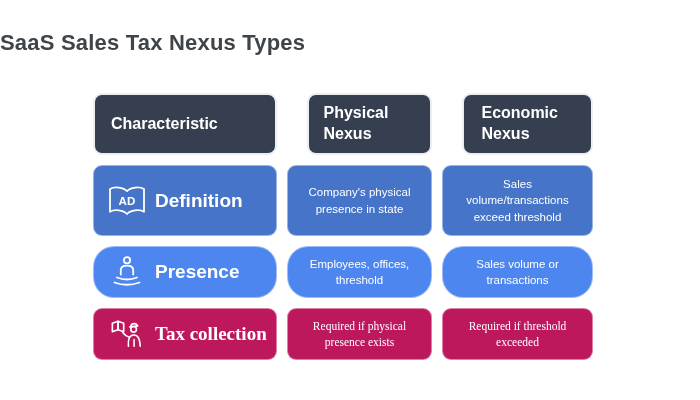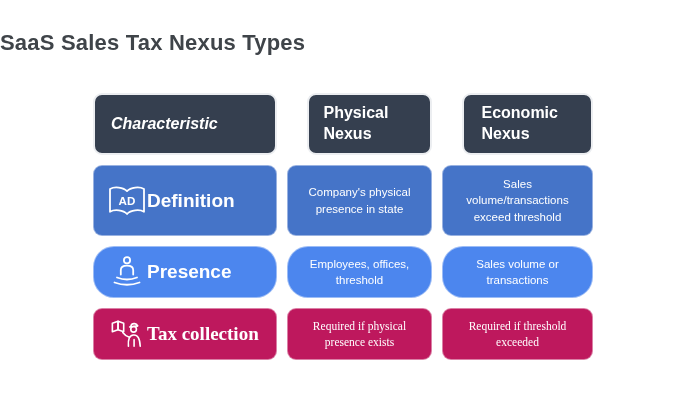--- a/index.html
+++ b/index.html
@@ -48,37 +48,36 @@
   
   .header {
     background: #353f4f;
     border: 2px solid #eceef1;
     font-size: 16px;
     font-weight: 700;
   }
   .header.left {
     justify-content: flex-start;
     padding-left: 16px;
-    font-style: italic;
   }
   .header.center {
     justify-content: center;
     text-align: left;
     line-height: 1.3;
     margin-left: 20px;
   }
   .header.center .hwrap {
     display: inline-block;
     max-width: 92px;
   }
   
   .labelcell {
     justify-content: flex-start;
     padding-left: 13px;
-    gap: 0;
+    gap: 8px;
     font-size: 19px;
     font-weight: 700;
     border: 1.5px solid rgba(255,255,255,0.45);
   }
   .labelcell .icon {
     width: 40px;
     height: 36px;
     flex: 0 0 auto;
     display: flex;
     align-items: center;

